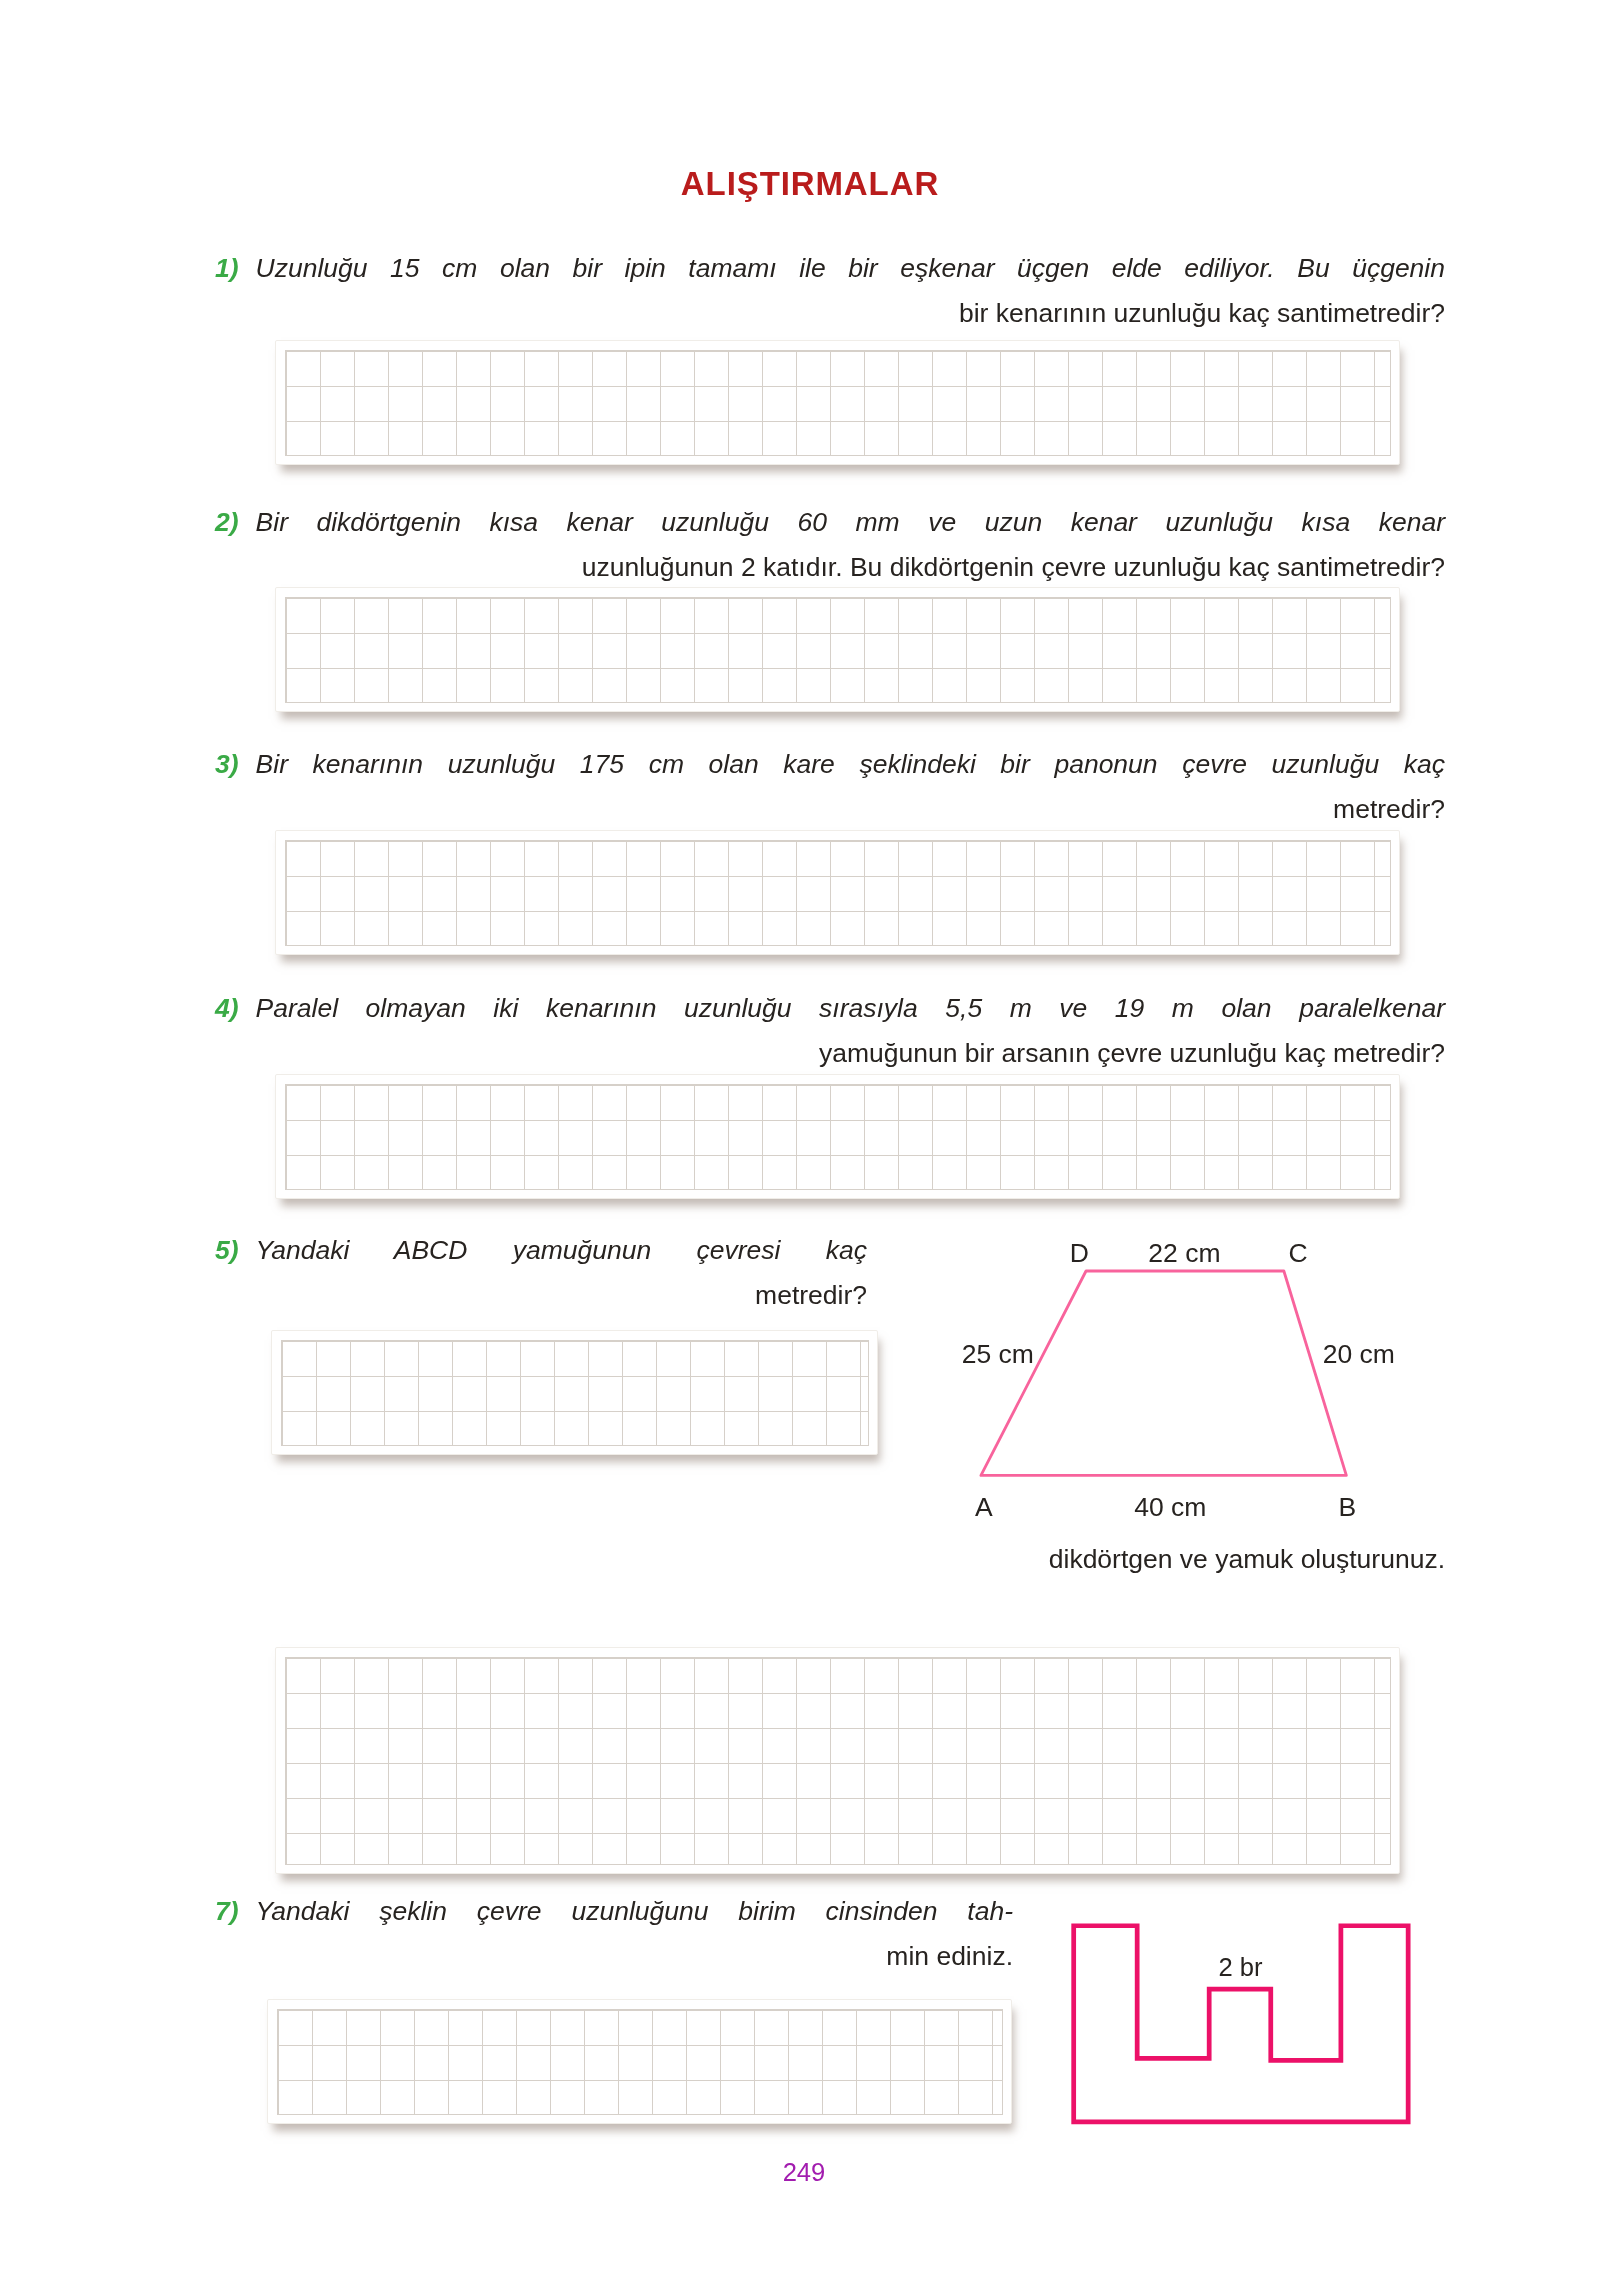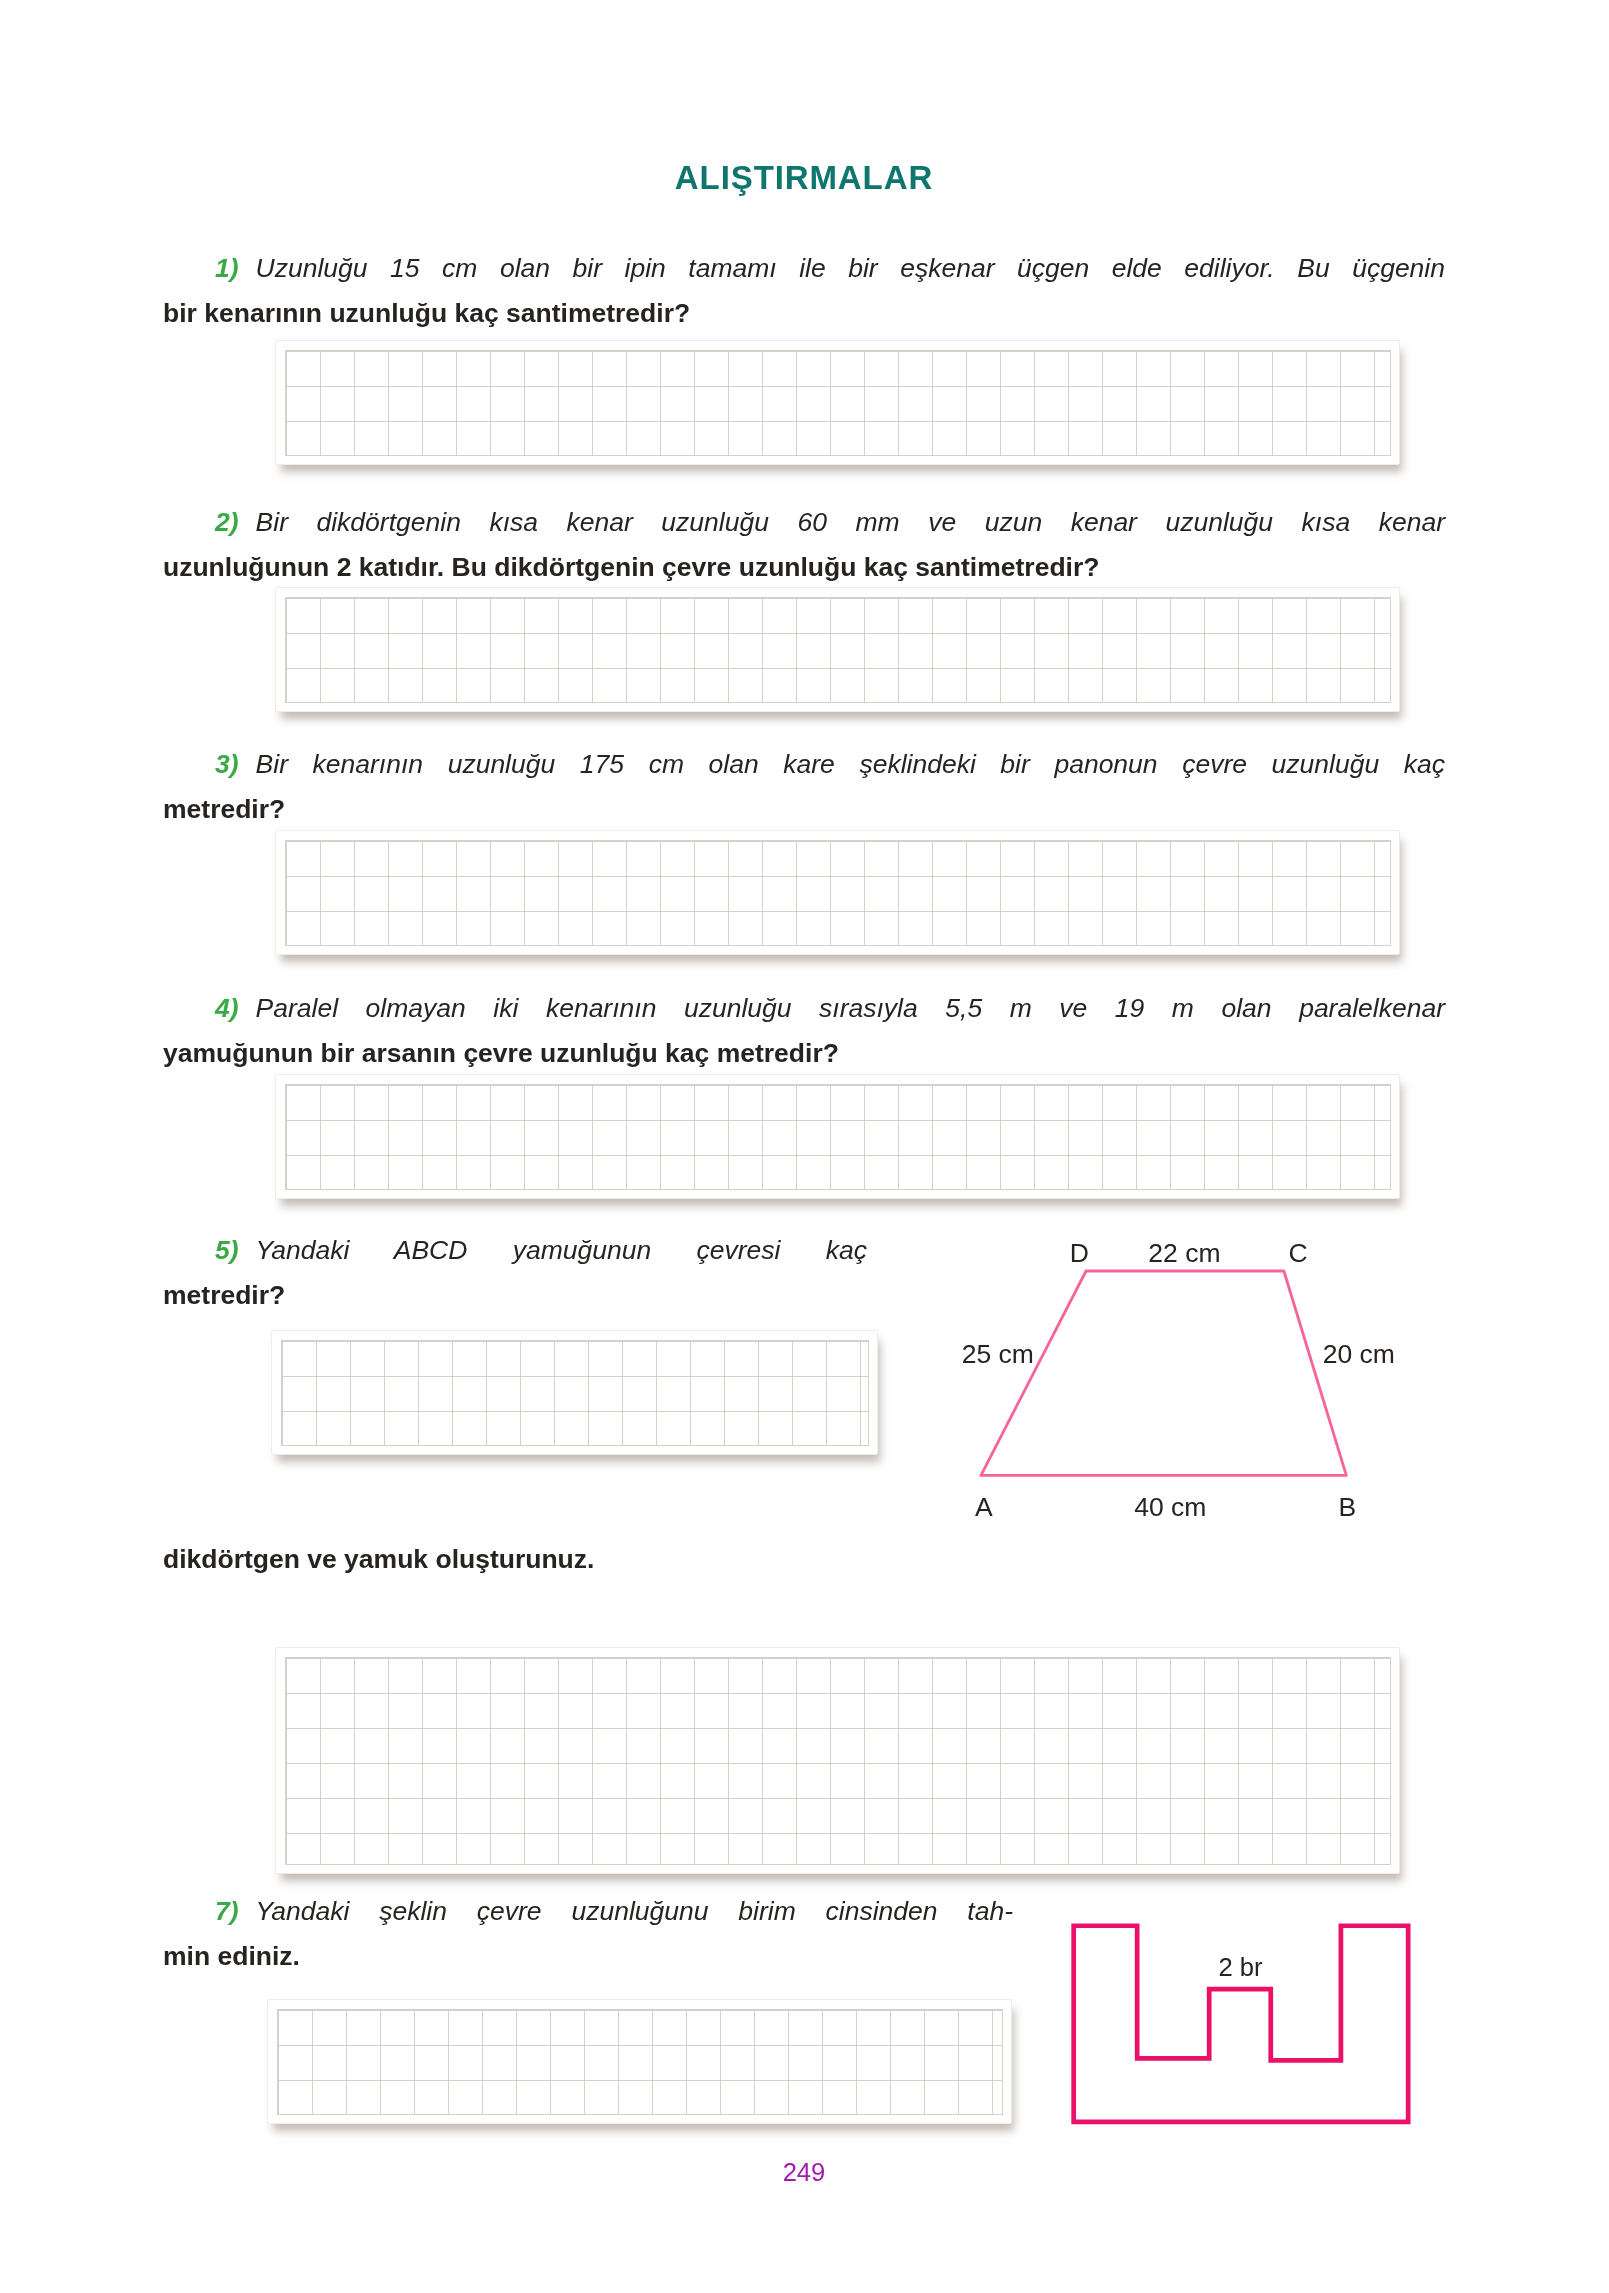--- a/index.html
+++ b/index.html
@@ -6,38 +6,38 @@
   .page{
     position:relative;
     width:1610px;height:2294px;
     background:#ffffff;
     font-family:"Liberation Sans", sans-serif;
     color:#272320;
     overflow:hidden;
   }
   .title{
     position:absolute;left:163px;top:159px;width:1282px;height:42px;
-    margin:0;text-align:center;
+    margin:6px;text-align:center;
     font-size:33px;font-weight:700;letter-spacing:0.9px;
-    color:#0f766e;
+    color:#b91c1c;
   }
   .para{
     position:absolute;left:163px;width:1282px;
     font-size:26.5px;line-height:45px;color:#272320;
   }
   .para.narrow5{width:704px;}
   .para.narrow7{width:850px;}
   .pline{display:block;}
   .pline.first{
     padding-left:52px;
     text-align:justify;
     text-align-last:justify;
     font-style:italic;
   }
-  .pline.rest{text-align:left;font-weight:bold;}
+  .pline.rest{text-align:right;}
   .num{
     color:#3aaa46;font-weight:700;margin-right:17px;
   }
   .gridbox{
     position:absolute;
     background:#ffffff;
     border:0.9px solid #f0ede8;
     border-radius:1.9px;
     box-shadow:3.8px 8.5px 8.5px -1.9px rgba(148,132,120,0.55);
   }

